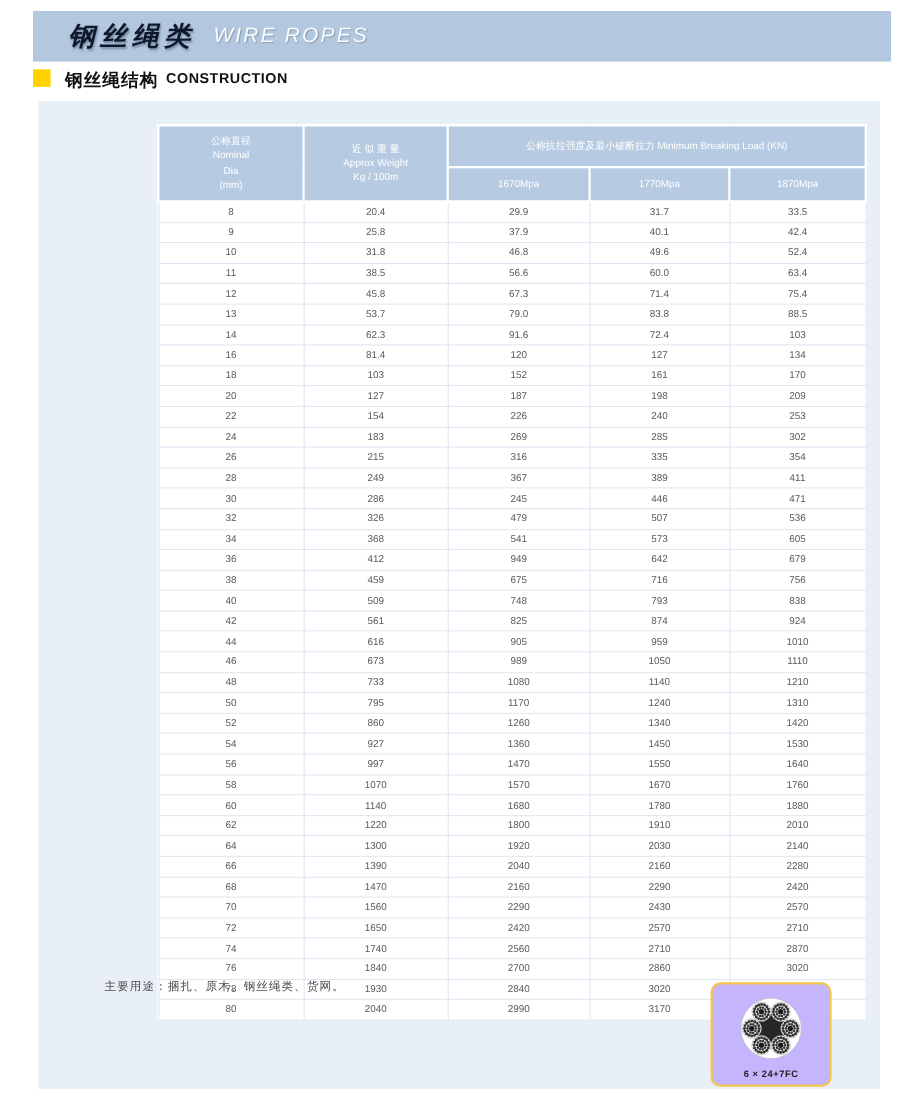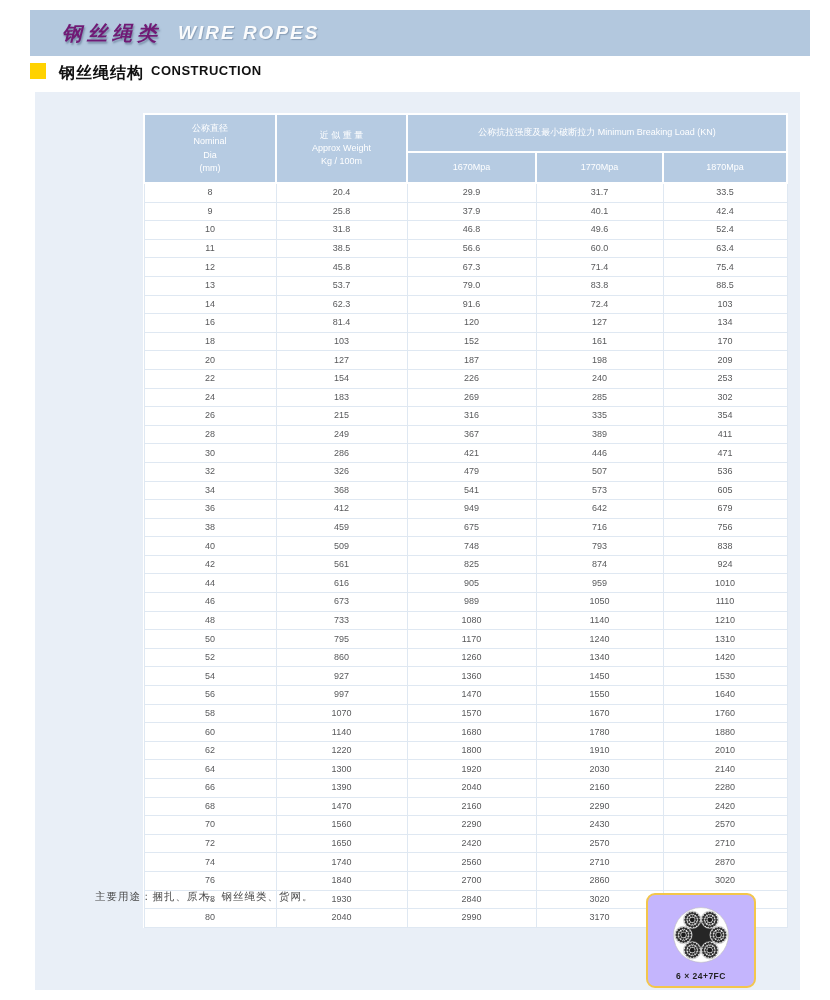--- a/index.html
+++ b/index.html
@@ -7,25 +7,25 @@
     width:830px;height:1000px;background:#ffffff;position:relative;
     font-family:"Liberation Sans","DejaVu Sans",sans-serif;overflow:hidden;
   }
   
   .banner{
     position:absolute;left:30px;top:10px;width:780px;height:46px;
     background:#b3c8de;display:flex;align-items:center;padding-left:32px;
     box-sizing:border-box;
   }
   .banner .zh{
-    font-size:20px;font-weight:bold;color:#701a75;letter-spacing:5px;
+    font-size:24px;font-weight:bold;color:#0f172a;letter-spacing:5px;
     text-shadow:1px 2px 2px rgba(96,118,146,.75);font-style:italic;
   }
   .banner .en{
-    font-size:19px;font-weight:bold;color:rgba(255,255,255,.95);
+    font-size:19px;font-weight:normal;color:rgba(255,255,255,.95);
     letter-spacing:2px;margin-left:16px;font-style:italic;
     text-shadow:1px 1px 1px rgba(96,118,146,.5);
   }
   
   .section{
     position:absolute;left:30px;top:63px;height:18px;display:flex;align-items:flex-start;
   }
   .bullet{width:16px;height:16px;background:#ffd200;margin-right:13px;}
   .section .zh{font-size:16px;font-weight:bold;color:#111111;letter-spacing:1px;}
   .section .en{font-size:13px;font-weight:bold;color:#111111;margin-left:7px;letter-spacing:.5px;}
@@ -196,21 +196,21 @@
       <tr>
         <td>28</td>
         <td>249</td>
         <td>367</td>
         <td>389</td>
         <td>411</td>
       </tr>
       <tr>
         <td>30</td>
         <td>286</td>
-        <td>421</td>
+        <td>245</td>
         <td>446</td>
         <td>471</td>
       </tr>
       <tr>
         <td>32</td>
         <td>326</td>
         <td>479</td>
         <td>507</td>
         <td>536</td>
       </tr>

